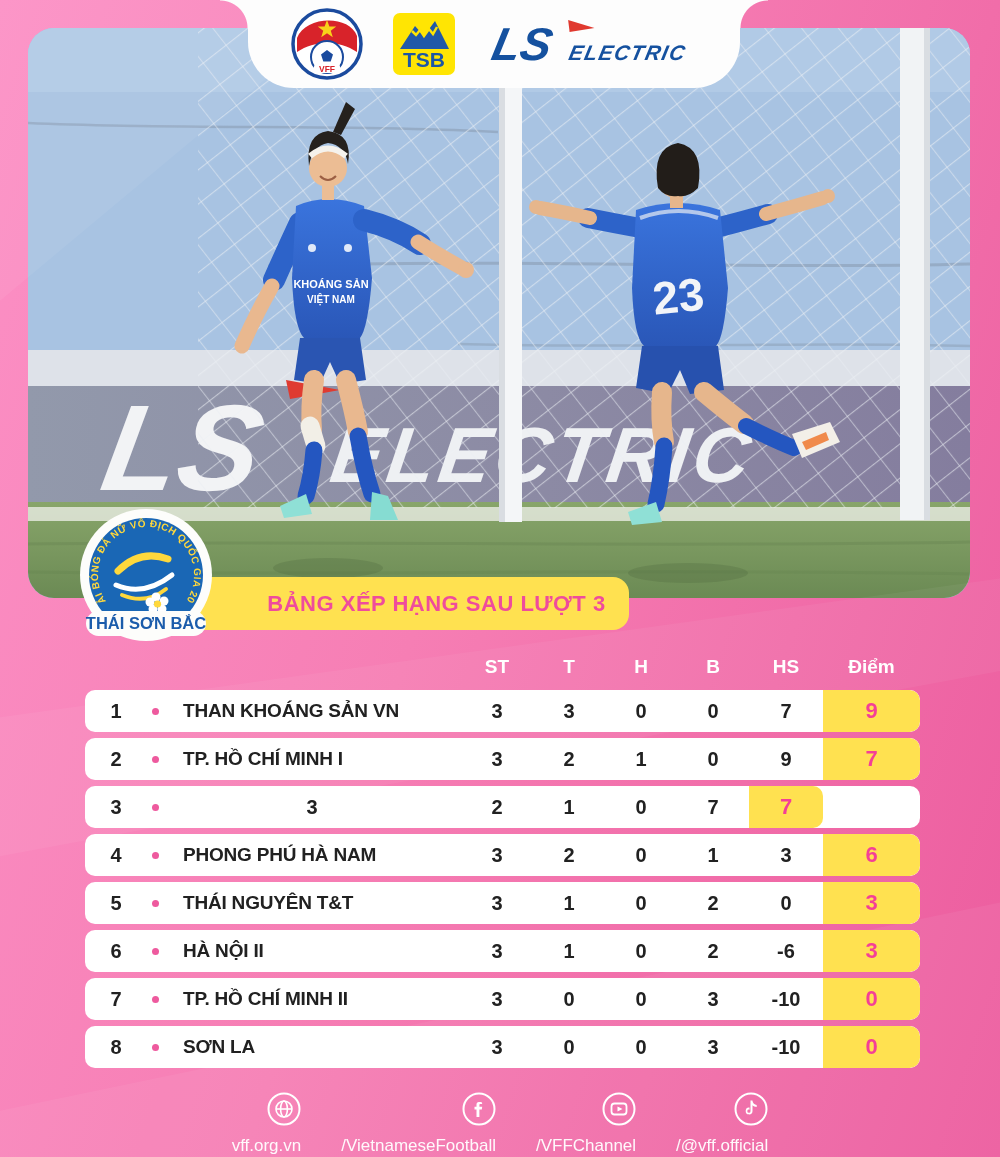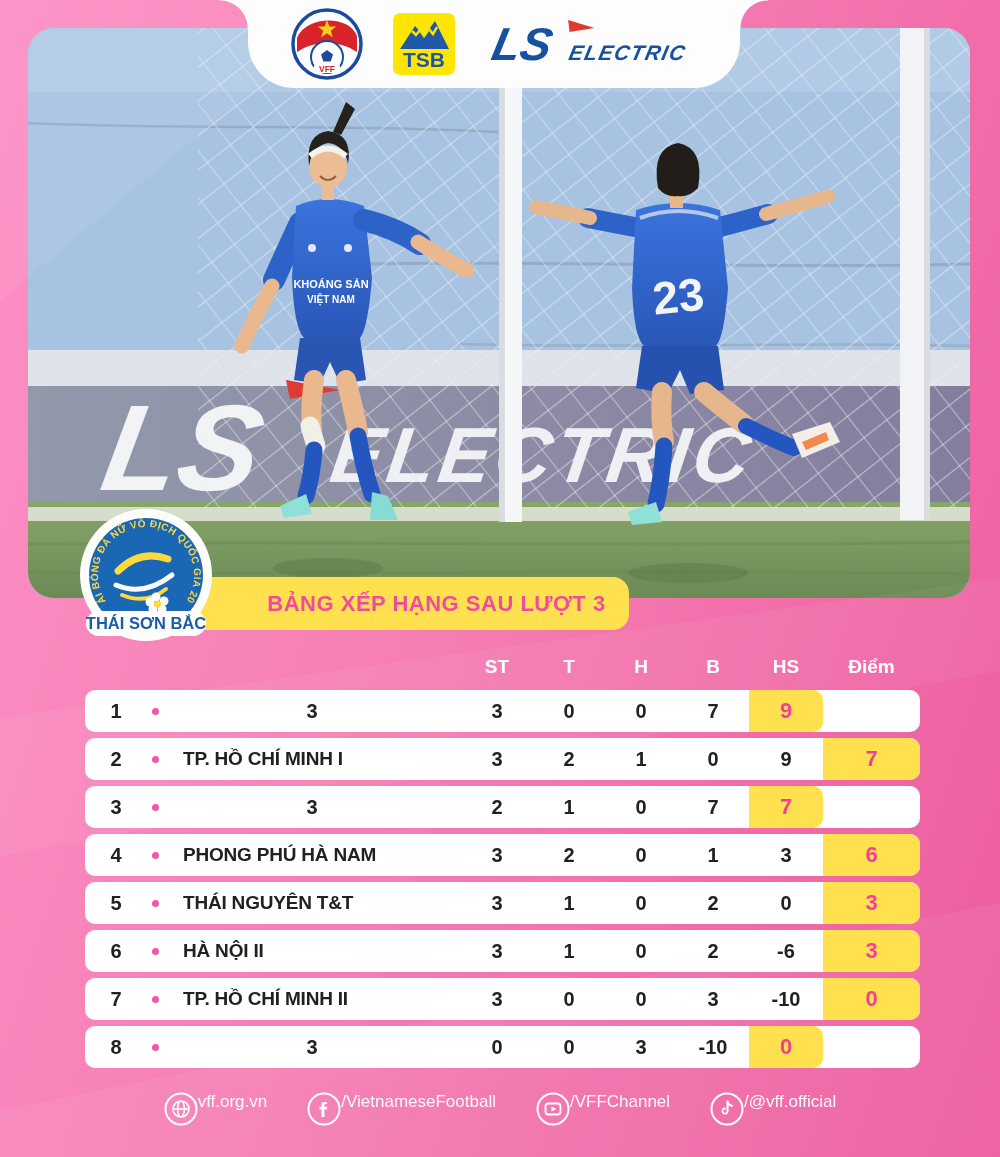--- a/index.html
+++ b/index.html
@@ -36,21 +36,21 @@
   .row{height:42px;margin-top:6px;background:#ffffff;border-radius:10px;overflow:hidden;color:#212121;}
   .row .rank{text-align:center;font-size:20px;font-weight:600;}
   .row .dot{width:7px;height:7px;border-radius:50%;background:#ee5a9e;justify-self:center;}
   .row .team{padding-left:20px;font-size:19px;font-weight:800;letter-spacing:-0.2px;white-space:nowrap;}
   .row .stat{text-align:center;font-size:20px;font-weight:600;}
   .row .pts{height:100%;background:#ffe150;border-radius:0 10px 10px 0;display:flex;align-items:center;justify-content:center;
     color:#f43f97;font-size:22px;font-weight:800;}
 
   
   .footer{position:absolute;left:0;top:1092px;width:100%;display:flex;justify-content:center;align-items:center;gap:40px;z-index:4;}
-  .flink{display:flex;align-items:flex-start;color:rgba(255,255,255,0.95);font-size:17px;}
+  .flink{display:flex;align-items:flex-end;gap:10px;color:rgba(255,255,255,0.95);font-size:17px;flex-direction:column;}
   .flink svg{display:block;}
 </style>
 </head>
 <body>
 
 <div class="poster">
 
   <div class="photo">
     <svg viewBox="0 0 942 570" preserveAspectRatio="none">
       <defs>
@@ -228,20 +228,21 @@
       <span>T</span>
       <span>H</span>
       <span>B</span>
       <span>HS</span>
       <span>Điểm</span>
     </div>
 
     <div class="row">
       <span class="rank">1</span>
       <span class="dot"></span>
+      <span class="team">THAN KHOÁNG SẢN VN</span>
       <span class="stat">3</span>
       <span class="stat">3</span>
       <span class="stat">0</span>
       <span class="stat">0</span>
       <span class="stat">7</span>
       <span class="pts">9</span>
     </div>
     <div class="row">
       <span class="rank">2</span>
       <span class="dot"></span>
@@ -303,20 +304,21 @@
       <span class="stat">3</span>
       <span class="stat">0</span>
       <span class="stat">0</span>
       <span class="stat">3</span>
       <span class="stat">-10</span>
       <span class="pts">0</span>
     </div>
     <div class="row">
       <span class="rank">8</span>
       <span class="dot"></span>
+      <span class="team">SƠN LA</span>
       <span class="stat">3</span>
       <span class="stat">0</span>
       <span class="stat">0</span>
       <span class="stat">3</span>
       <span class="stat">-10</span>
       <span class="pts">0</span>
     </div>
   </div>
 
   <div class="footer">

